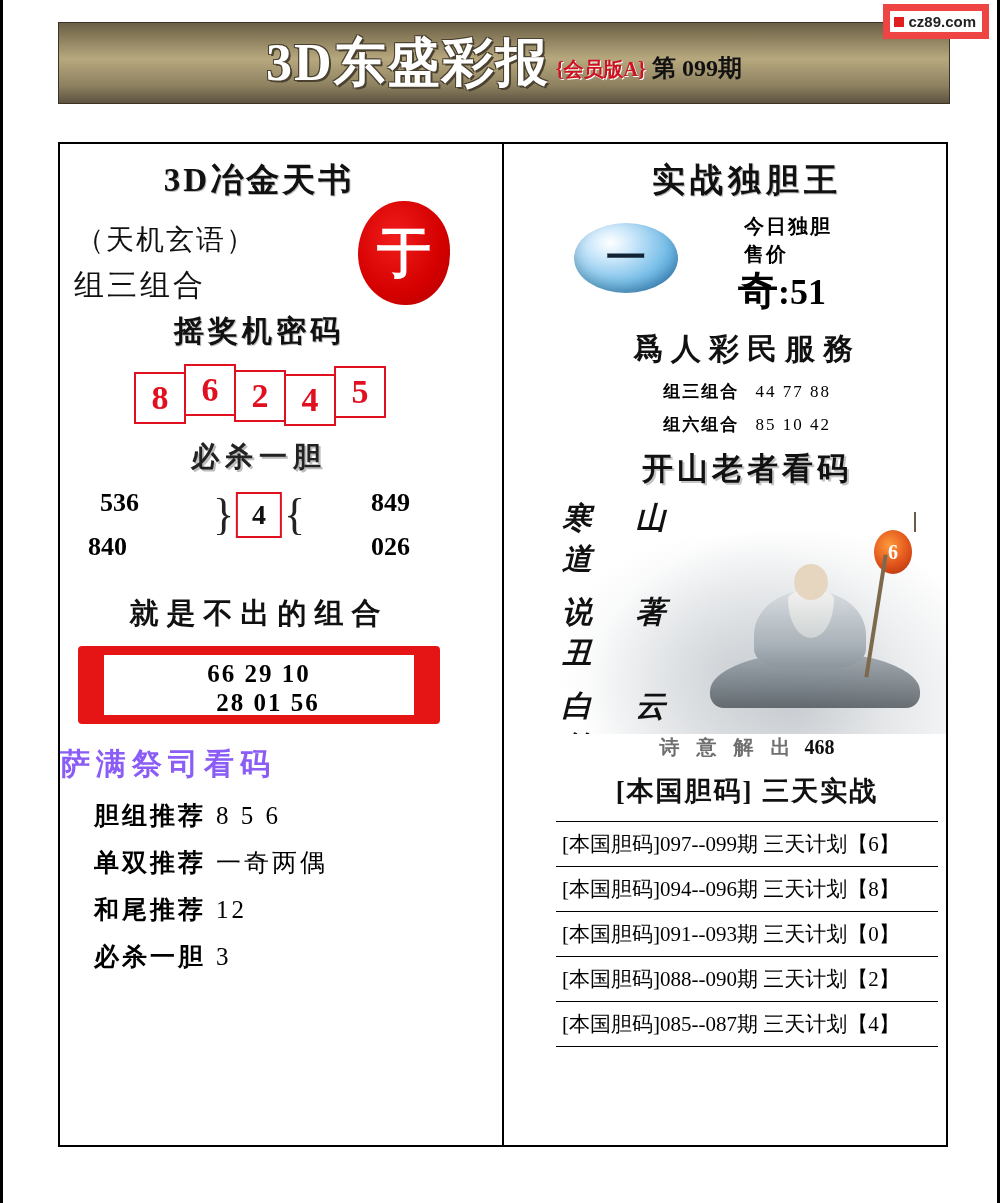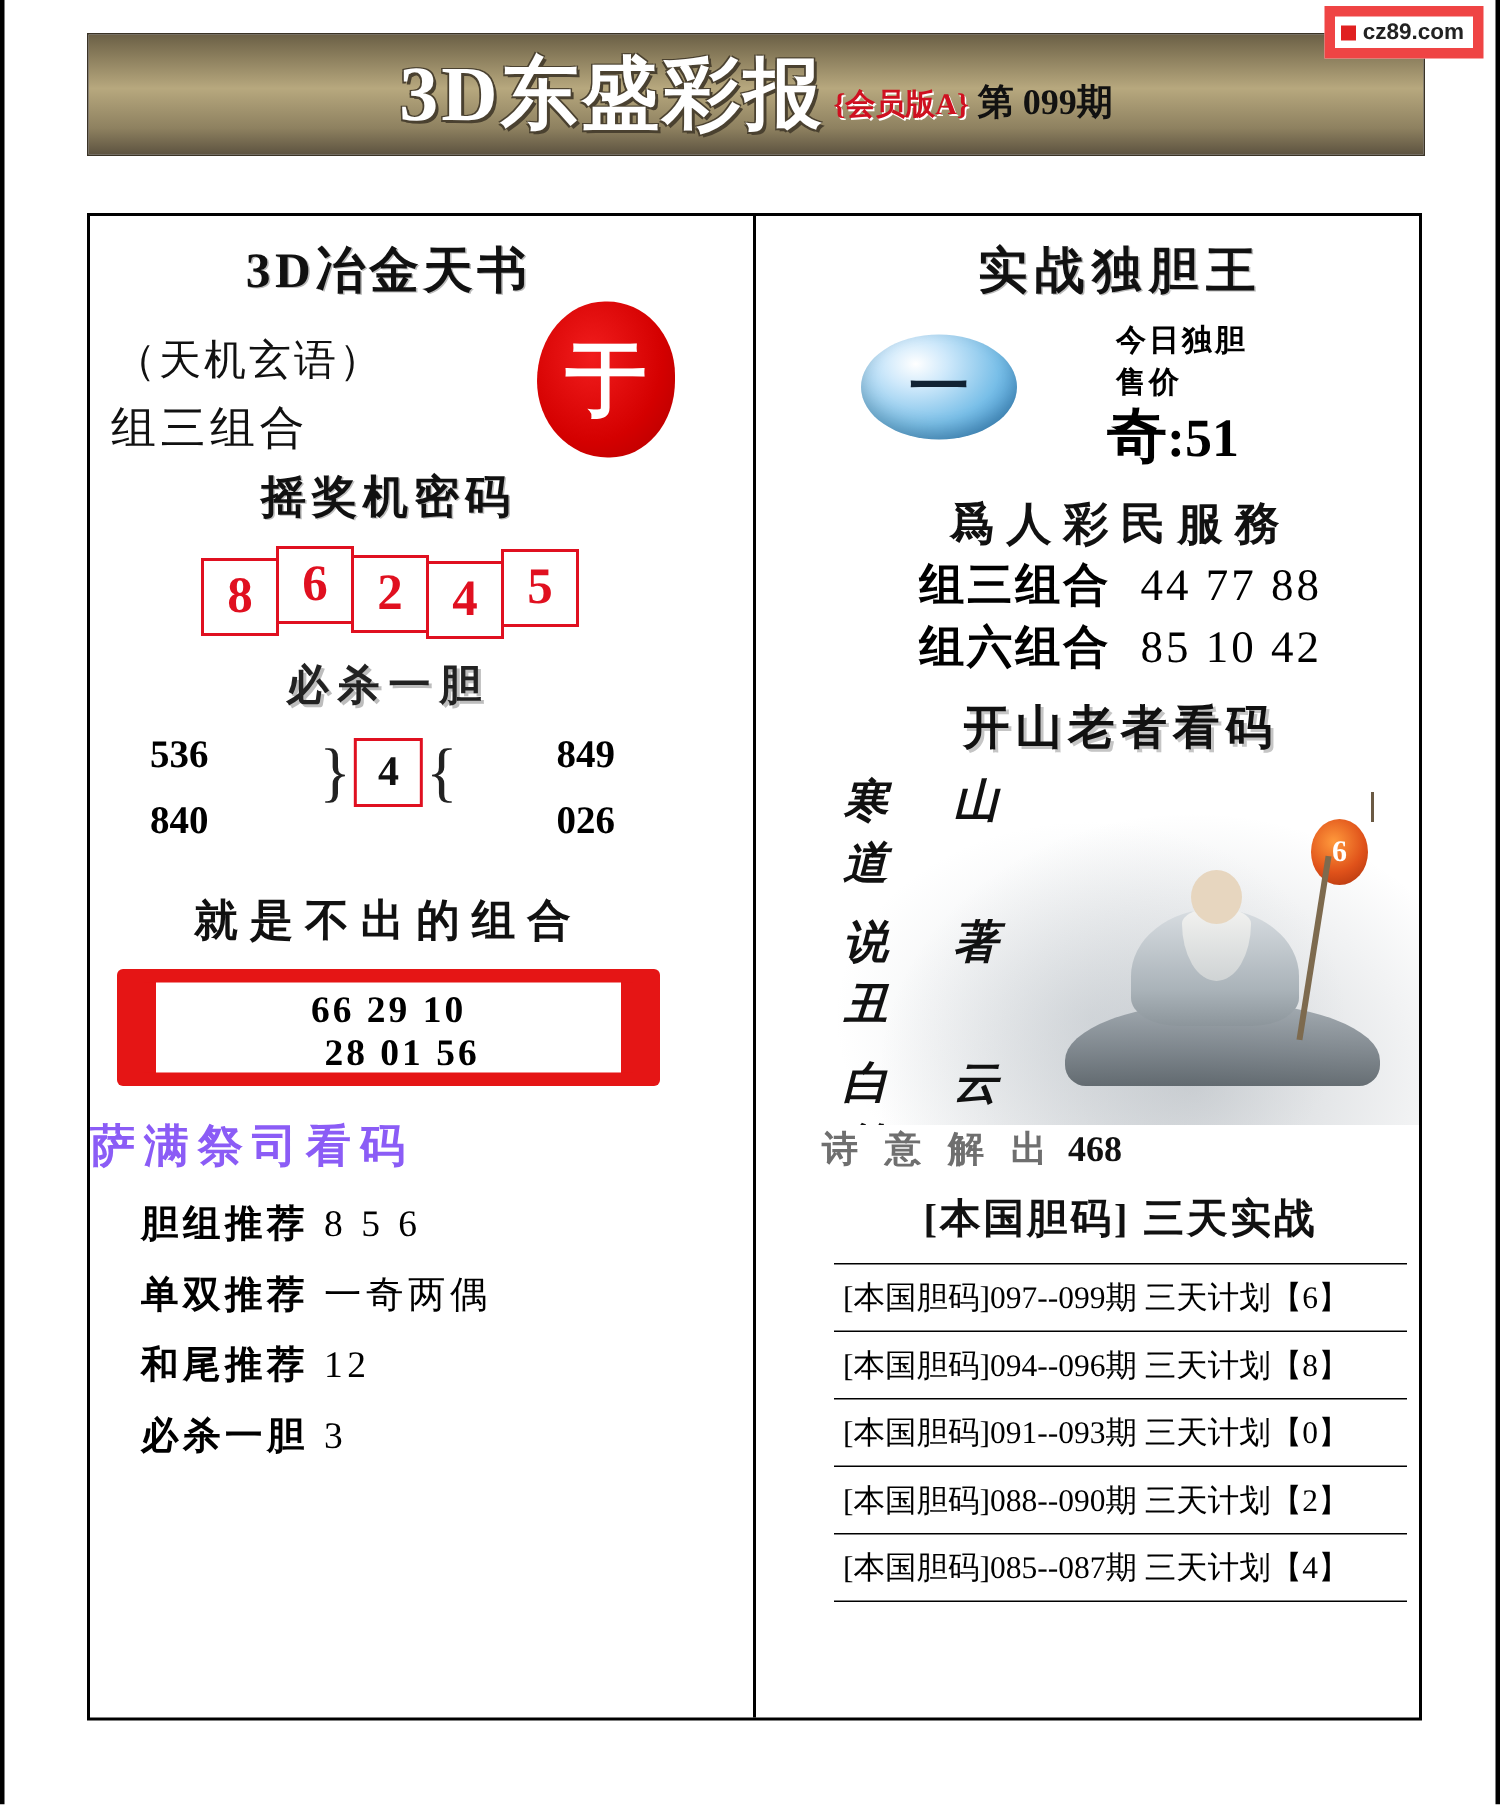--- a/index.html
+++ b/index.html
@@ -111,21 +111,21 @@
   .cb.d5{position:relative;top:2px;}
 
   .h3{
     text-align:center;font-size:28px;font-weight:bold;letter-spacing:6px;margin-top:22px;
     color:#222;text-shadow:2px 2px 0 #bdbdbd;
   }
   .pairgrid{
     position:relative;height:92px;margin-top:10px;
   }
   .pg-l1{position:absolute;left:40px;top:2px;font-size:26px;font-weight:bold;}
-  .pg-l2{position:absolute;left:40px;top:46px;font-size:26px;font-weight:bold;}
+  .pg-l2{position:absolute;left:28px;top:46px;font-size:26px;font-weight:bold;}
   .pg-r1{position:absolute;right:48px;top:2px;font-size:26px;font-weight:bold;}
   .pg-r2{position:absolute;right:48px;top:46px;font-size:26px;font-weight:bold;}
   .pg-mid{
     position:absolute;left:50%;transform:translateX(-50%);top:6px;
     display:flex;align-items:center;gap:2px;
   }
   .brace{font-size:44px;color:#222;line-height:1;}
   .pg-num{
     width:42px;height:42px;border:2px solid #e01020;color:#111;font-size:28px;font-weight:bold;
     display:flex;align-items:center;justify-content:center;
@@ -176,21 +176,21 @@
   .dd-lbl1{position:absolute;left:196px;top:0px;font-size:20px;font-weight:bold;letter-spacing:2px;}
   .dd-lbl2{position:absolute;left:196px;top:28px;font-size:20px;font-weight:bold;letter-spacing:2px;}
   .dd-price{position:absolute;left:190px;top:50px;font-size:36px;font-weight:bold;}
   .dd-price .q{font-size:40px;}
 
   .fuwu{
     text-align:center;font-size:30px;font-weight:bold;letter-spacing:8px;margin-top:6px;color:#111;
     font-family:"Liberation Serif", serif;
   }
   .zu-line{
-    text-align:center;font-size:30px;letter-spacing:2px;
+    text-align:center;font-size:17px;margin-top:10px;letter-spacing:2px;
   }
   .zu-line .lbl{font-weight:bold;}
   .zu-line .nums{margin-left:10px;}
 
   .h-kan{
     text-align:center;font-size:31px;font-weight:bold;letter-spacing:4px;margin-top:12px;color:#111;
     text-shadow:2px 2px 0 #c5c5c5;
   }
   .poem-art{
     position:relative;height:240px;margin-top:4px;
@@ -232,21 +232,21 @@
   }
   .beard{
     position:absolute;left:78px;bottom:70px;width:46px;height:48px;
     background:linear-gradient(180deg,#f2f2f0 0%, #cfd3d4 100%);
     border-radius:40% 40% 50% 50% / 20% 20% 80% 80%;
   }
   .staff{
     position:absolute;right:42px;bottom:30px;width:4px;height:124px;background:#7d6a4e;transform:rotate(9deg);
   }
   .poem-foot{
-    text-align:left;font-size:24px;margin-top:0px;letter-spacing:6px;color:#6f6f6f;font-weight:bold;
+    text-align:center;font-size:20px;margin-top:0px;letter-spacing:6px;color:#6f6f6f;font-weight:bold;
   }
   .poem-foot .ans{color:#111;letter-spacing:0;margin-left:8px;font-weight:bold;}
 
   .h-bengu{
     text-align:center;font-size:27px;font-weight:bold;letter-spacing:2px;margin-top:12px;color:#111;
   }
   .plan-list{margin:12px 8px 0 8px;}
   .plan{
     border-bottom:1px solid #000;
     font-size:21px;padding:8px 2px 8px 6px;letter-spacing:0px;

